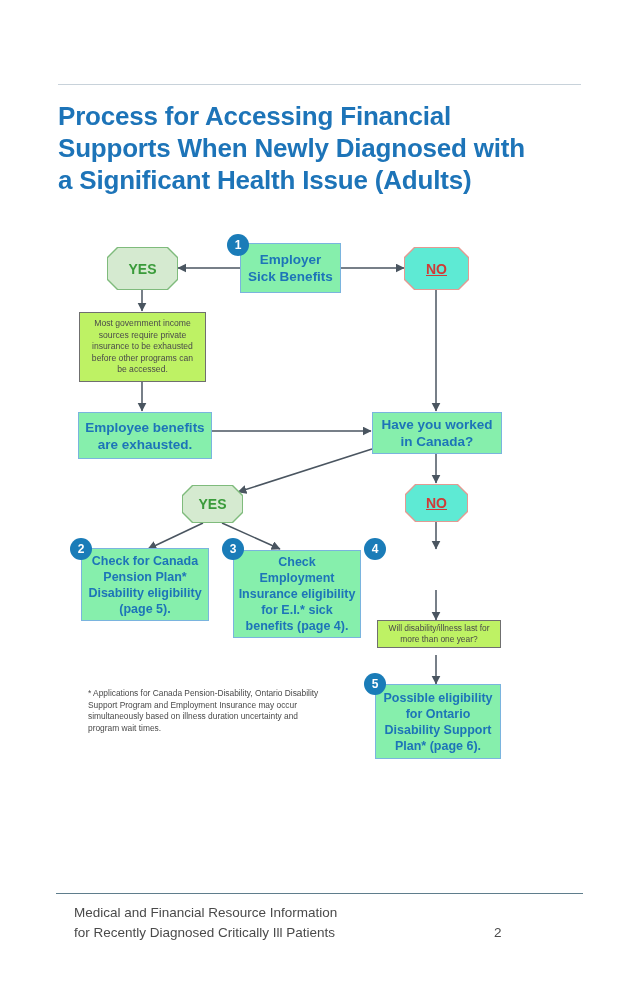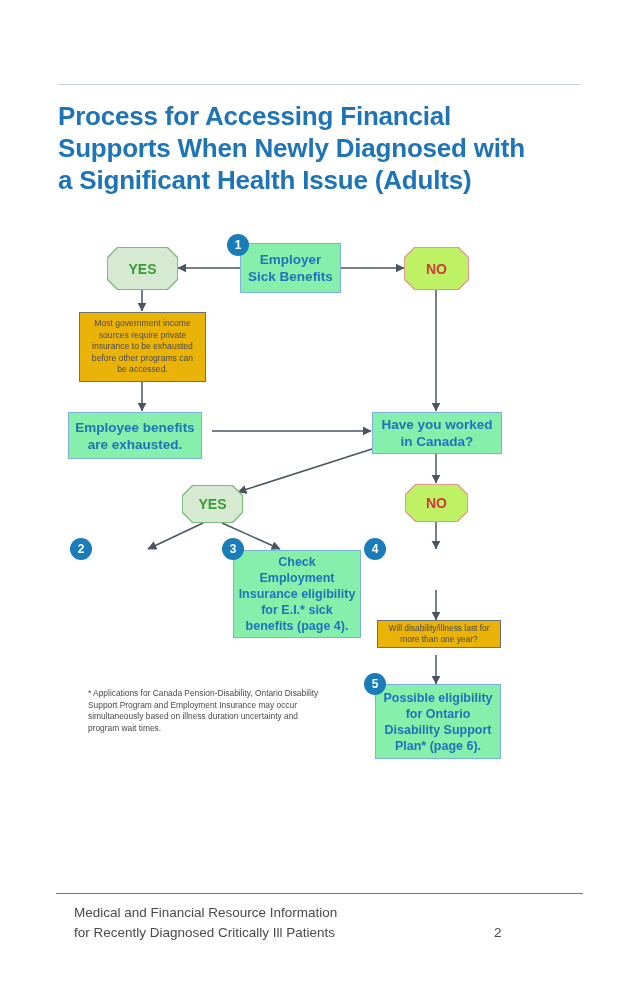--- a/index.html
+++ b/index.html
@@ -52,32 +52,32 @@
   }
 
   
   .box-blue{
     background:#86efac;border:1px solid #7ab4de;border-radius:0;
     color:#1d74b8;font-weight:bold;
   }
 
   
   .box-grey{
-    background:#eab308;border:1px solid #6f6f6f;
+    background:#bef264;border:1px solid #6f6f6f;
     color:#4a4a4a;font-weight:normal;
   }
 
   
   .chip{
     font-weight:bold;
     clip-path:polygon(10px 0,calc(100% - 10px) 0,100% 10px,100% calc(100% - 10px),
                       calc(100% - 10px) 100%,10px 100%,0 calc(100% - 10px),0 10px);
   }
   .chip-yes{background:#d5ead0;color:#3a9b3a;justify-content:center;}
-  .chip-no{background:#bef264;color:#cf3b37;}
+  .chip-no{background:#5eead4;color:#cf3b37;text-decoration:underline;}
   .chip-border{
     position:absolute;box-sizing:border-box;
     clip-path:polygon(10px 0,calc(100% - 10px) 0,100% 10px,100% calc(100% - 10px),
                       calc(100% - 10px) 100%,10px 100%,0 calc(100% - 10px),0 10px);
   }
   .chip-border-yes{background:#7fbb7c;}
   .chip-border-no{background:#e39a92;}
 
   
   .badge{
@@ -159,21 +159,21 @@
 
     <div class="chip-border chip-border-no" style="left:404px;top:247px;width:65px;height:43px;"></div>
     <div class="node chip chip-no" style="left:405px;top:248px;width:63px;height:41px;font-size:14px;">
       <span>NO</span>
     </div>
 
     <div class="node box-grey" style="left:79px;top:312px;width:127px;height:70px;font-size:8.6px;line-height:11.4px;padding:4px 8px;">
       <span>Most government income sources require private insurance to be exhausted before other programs can be accessed.</span>
     </div>
 
-    <div class="node box-blue" style="left:68px;top:412px;width:134px;height:47px;font-size:13.5px;line-height:17px;white-space:pre-line;">
+    <div class="node box-blue" style="left:78px;top:412px;width:134px;height:47px;font-size:13.5px;line-height:17px;white-space:pre-line;">
       <span>Employee benefits
 are exhausted.</span>
     </div>
 
     <div class="node box-blue" style="left:372px;top:412px;width:130px;height:42px;font-size:13.5px;line-height:17px;white-space:pre-line;">
       <span>Have you worked
 in Canada?</span>
     </div>
 
     <div class="chip-border chip-border-yes" style="left:182px;top:485px;width:61px;height:38px;"></div>
@@ -181,20 +181,26 @@
       <span>YES</span>
     </div>
 
     <div class="chip-border chip-border-no" style="left:405px;top:484px;width:63px;height:38px;"></div>
     <div class="node chip chip-no" style="left:406px;top:485px;width:61px;height:36px;font-size:14px;">
       <span>NO</span>
     </div>
 
     <div class="badge" style="left:70px;top:538px;">
       <span>2</span>
+    </div>
+    <div class="node box-blue" style="left:81px;top:548px;width:128px;height:73px;font-size:12.5px;line-height:16px;white-space:pre-line;">
+      <span>Check for Canada
+Pension Plan*
+Disability eligibility
+(page 5).</span>
     </div>
 
     <div class="badge" style="left:222px;top:538px;">
       <span>3</span>
     </div>
     <div class="node box-blue" style="left:233px;top:550px;width:128px;height:88px;font-size:12.5px;line-height:16px;white-space:pre-line;">
       <span>Check
 Employment
 Insurance eligibility
 for E.I.* sick

